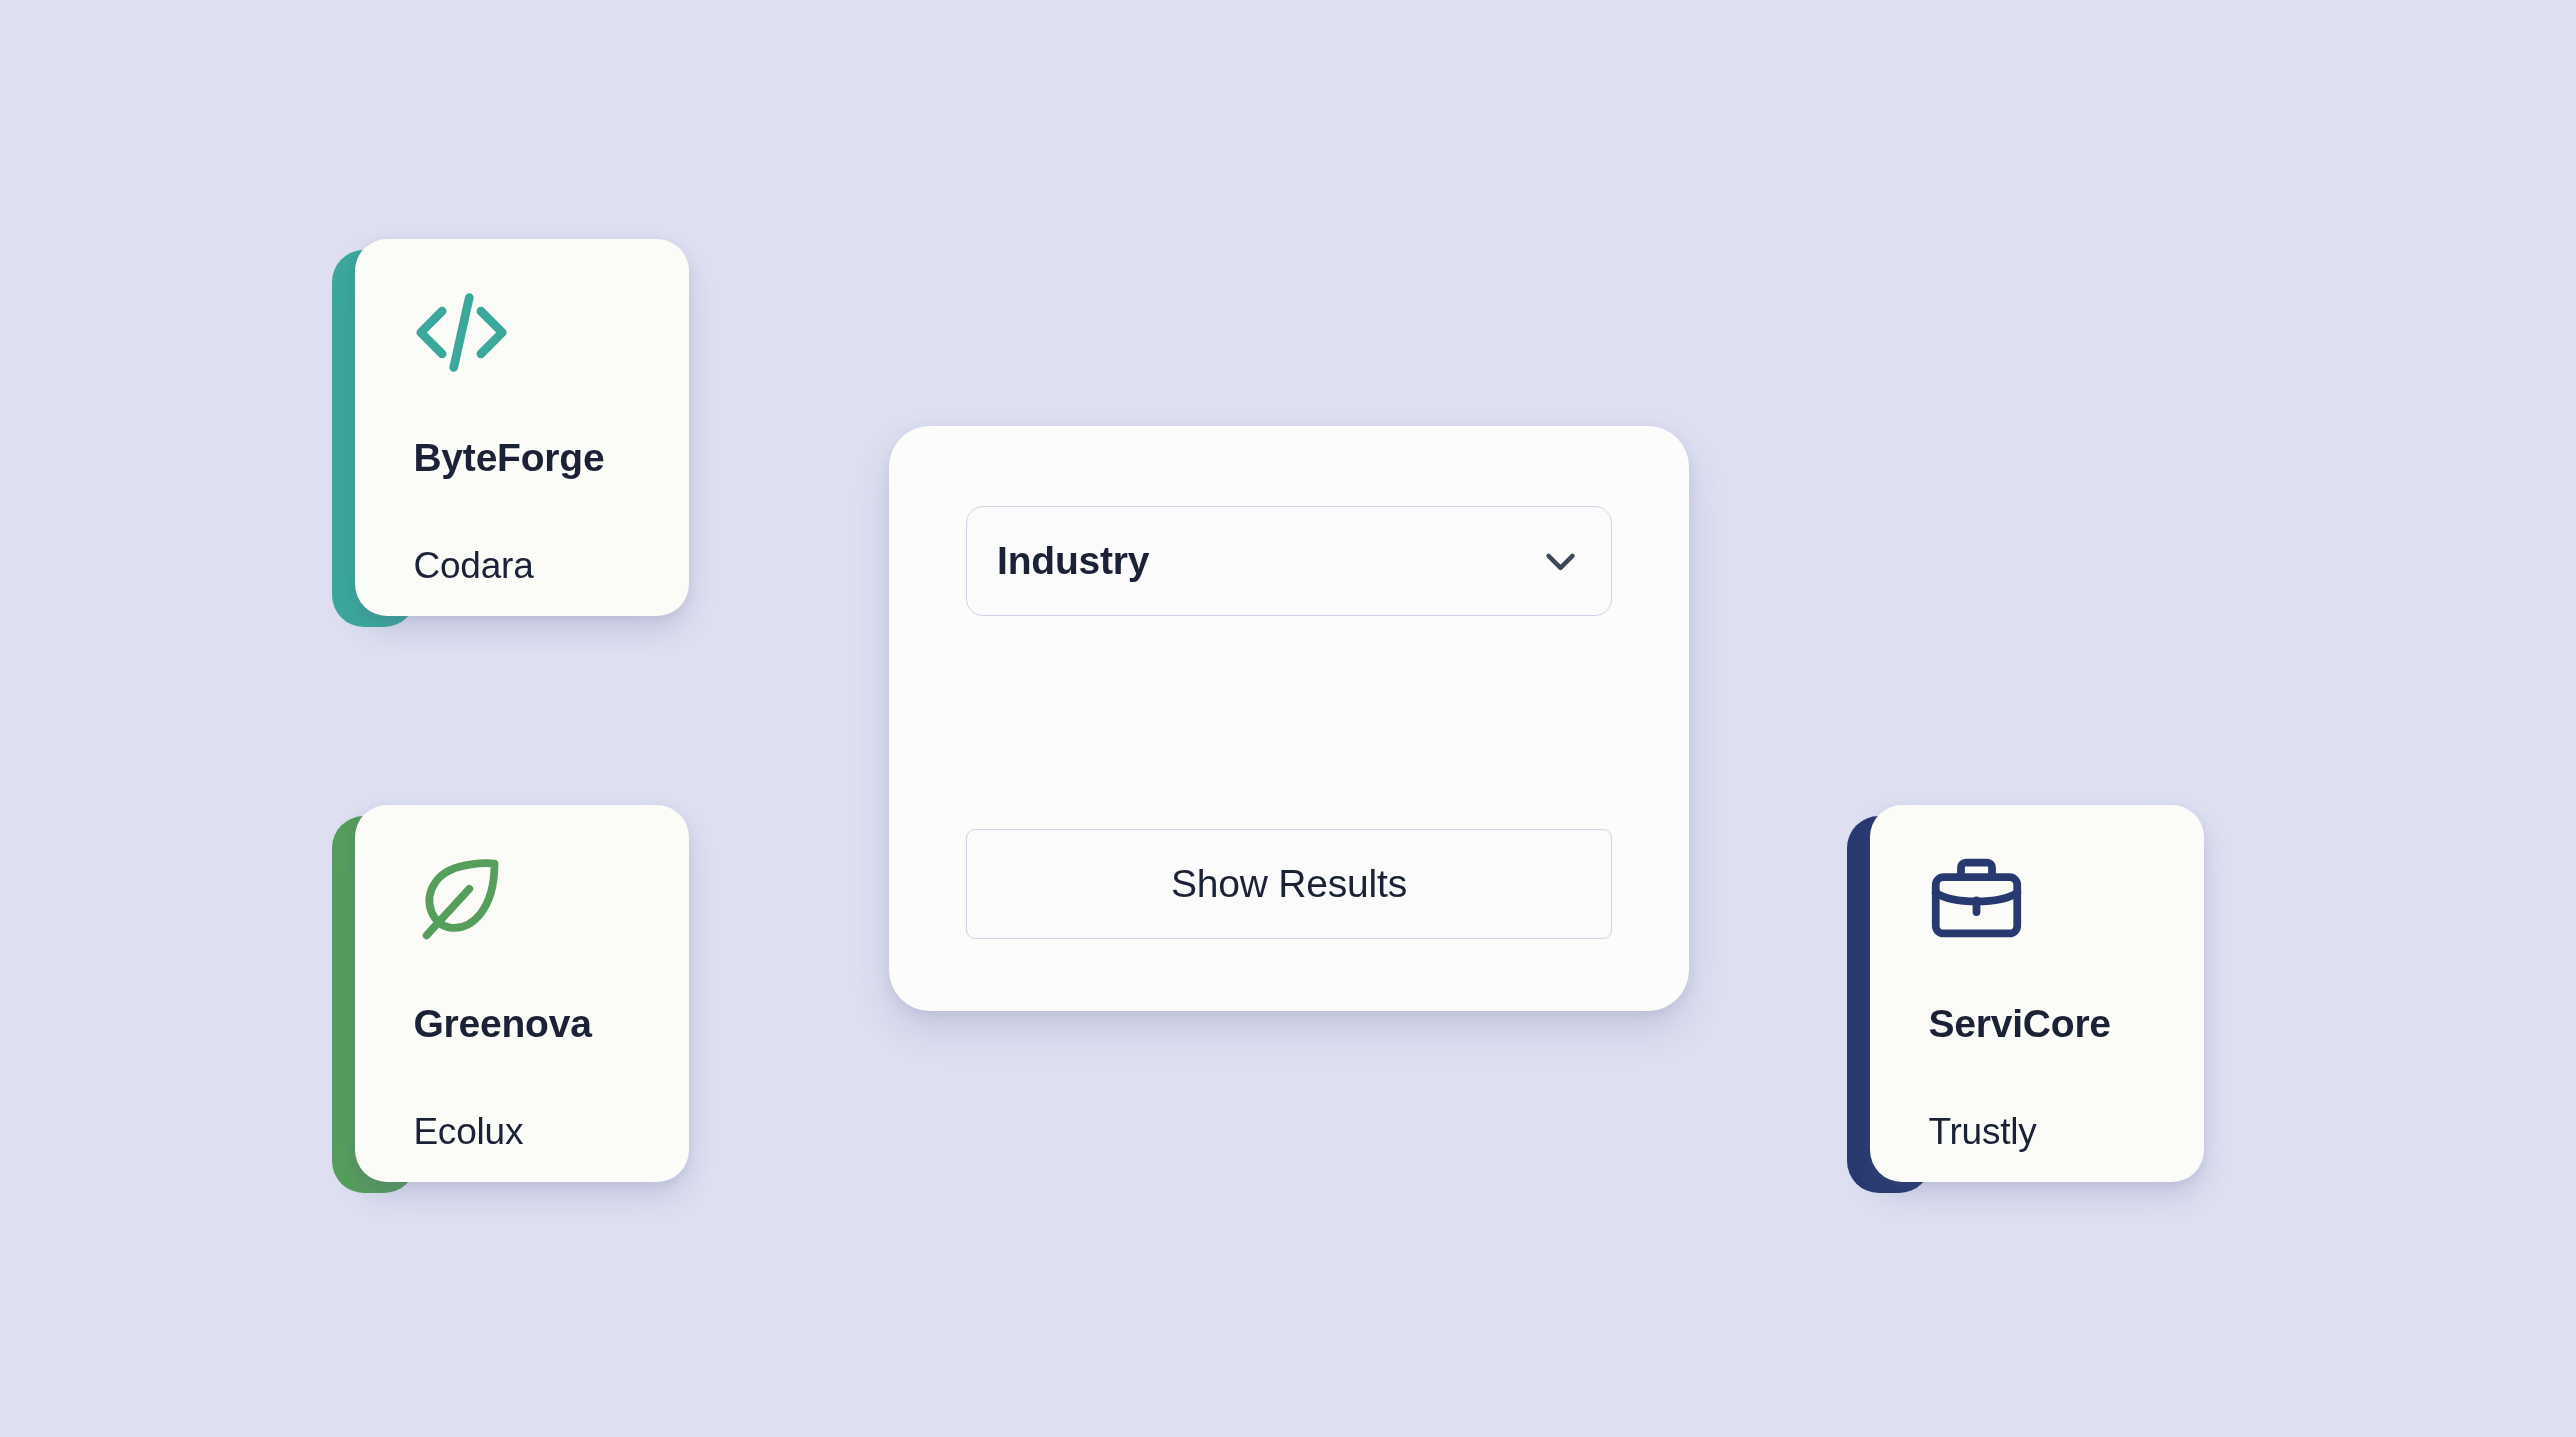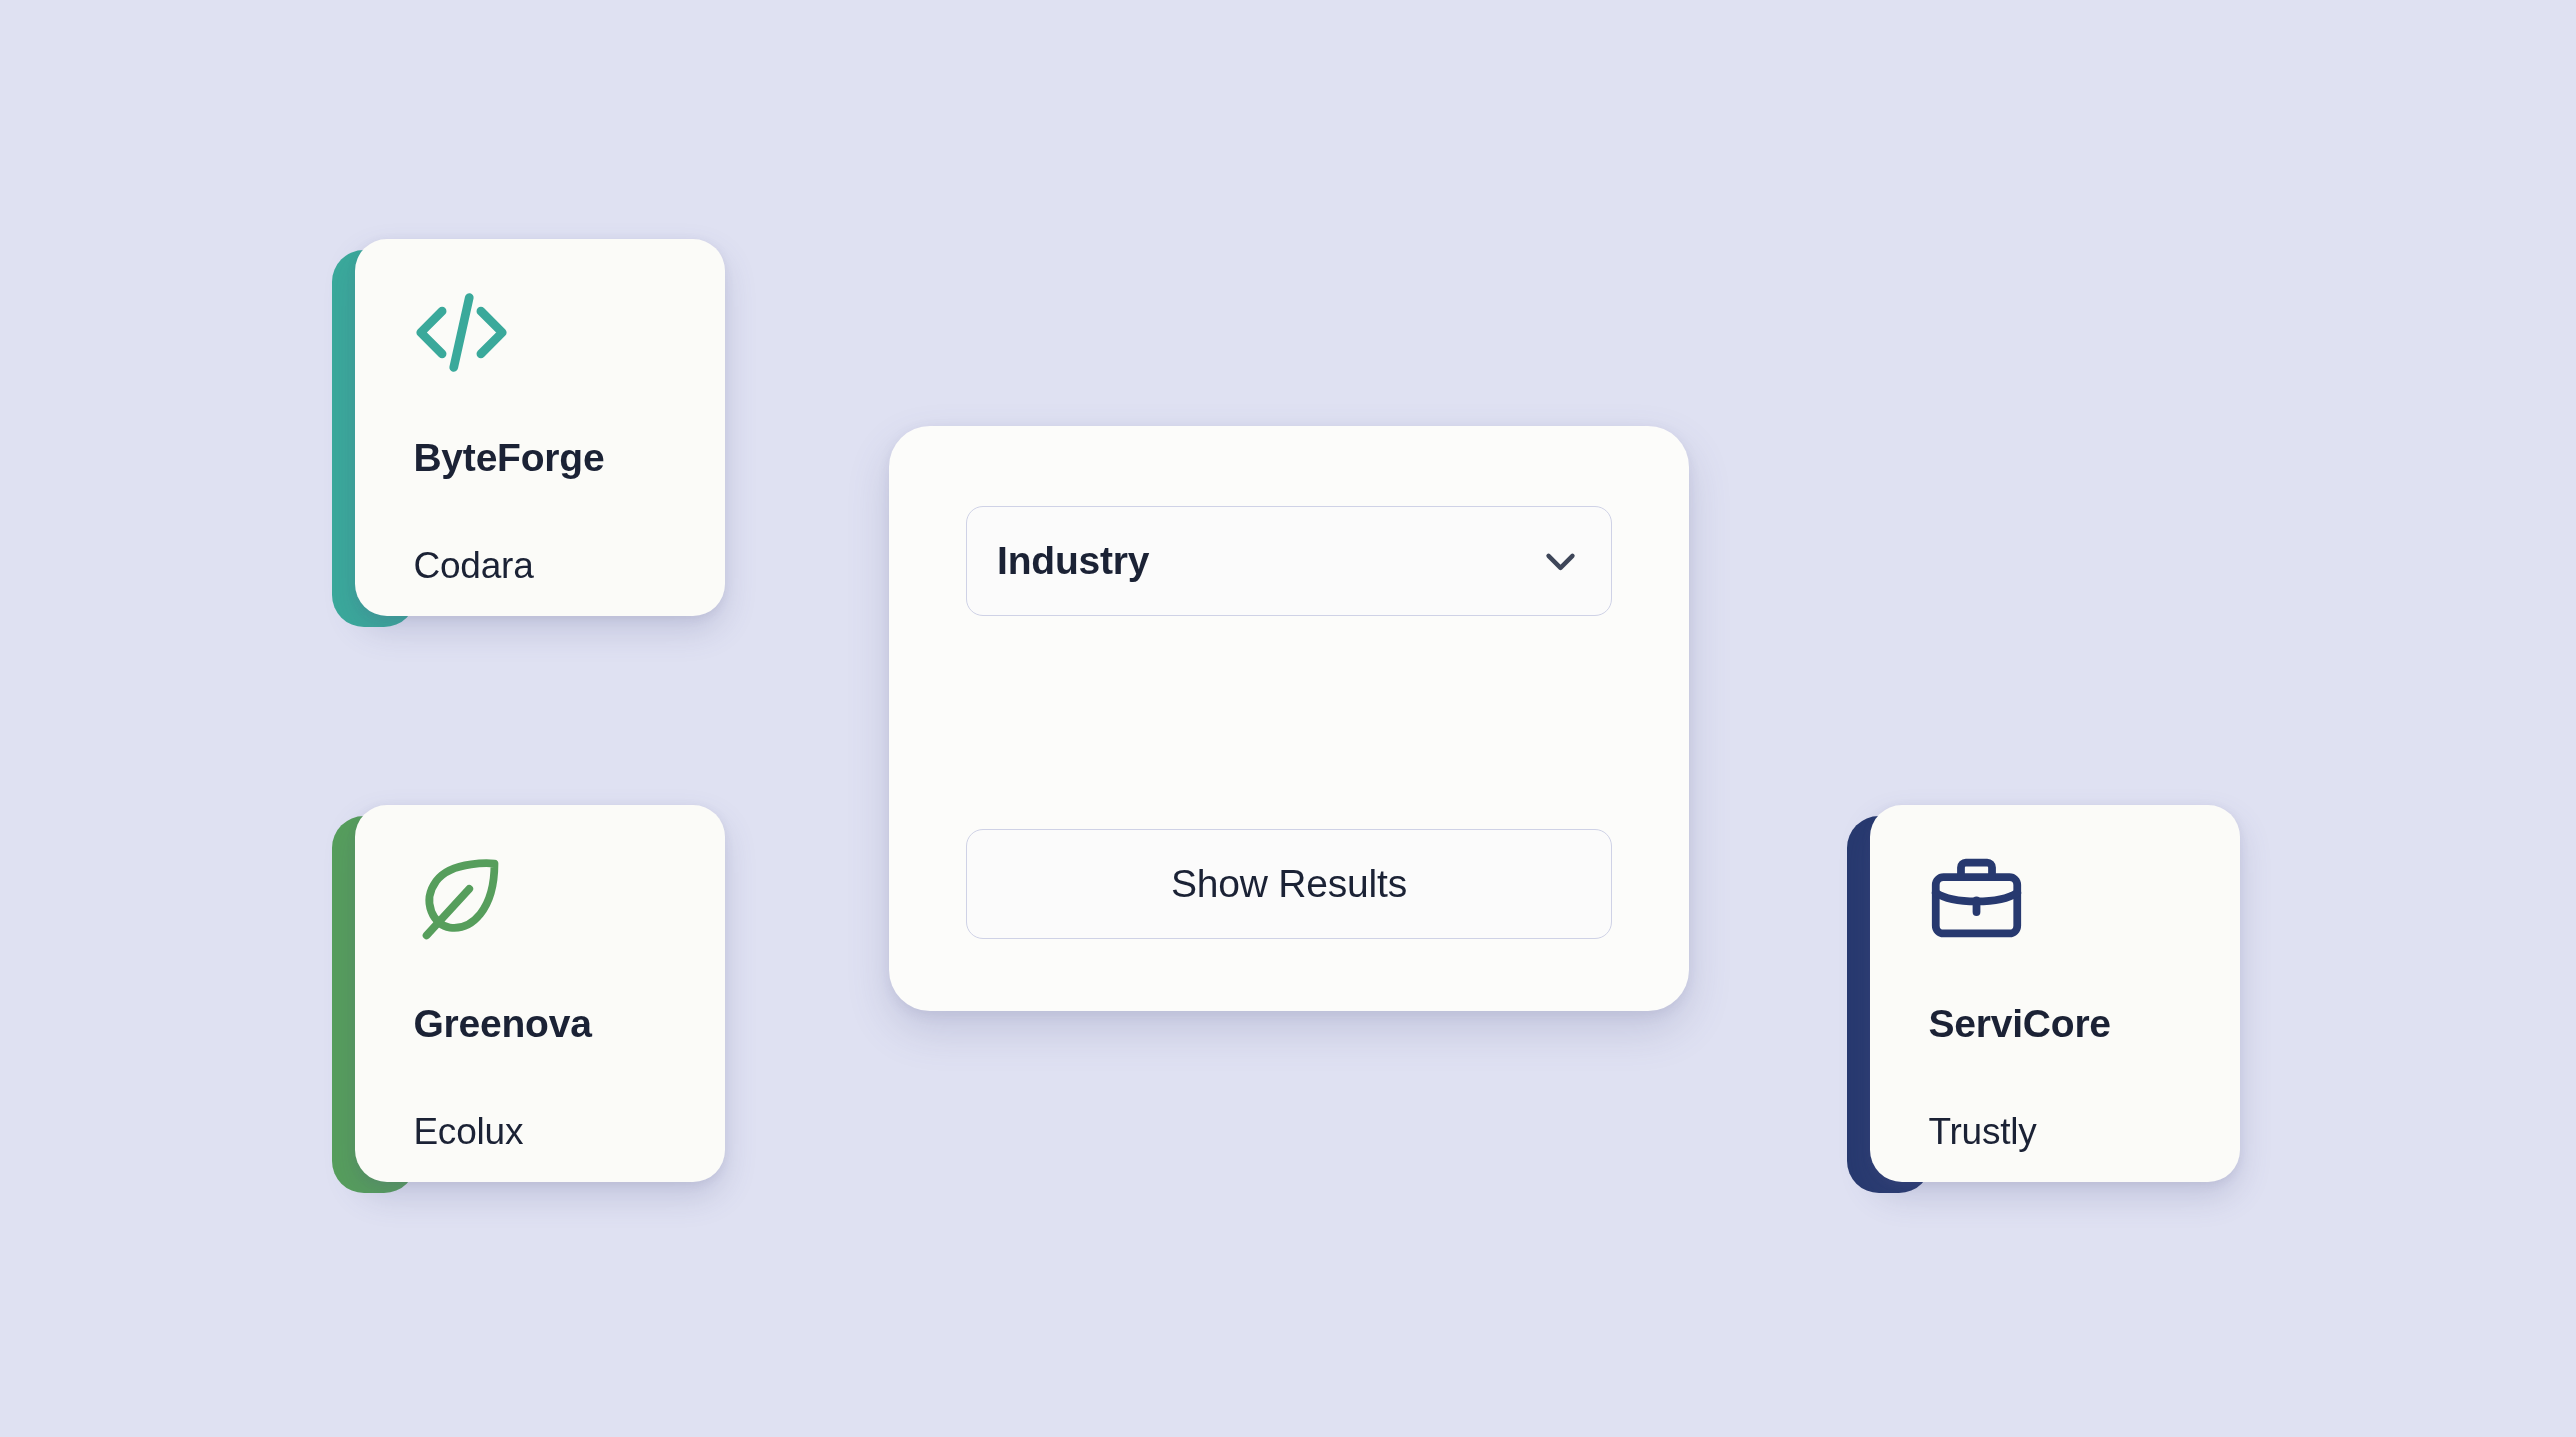--- a/index.html
+++ b/index.html
@@ -19,21 +19,21 @@
   .card-wrap { position:absolute; width:393px; height:388px; }
   .accent {
     position:absolute;
     left:0; top:11.2px;
     width:84px; height:377px;
     border-radius:32px;
   }
   .card {
     position:absolute;
     left:23.4px; top:0;
-    width:370px; height:377px;
+    width:334px; height:377px;
     background:#fbfbf8;
     border-radius:32px;
     box-shadow:0 15px 32px rgba(86,92,140,0.20), 0 2.8px 9.4px rgba(86,92,140,0.10);
   }
   .card-icon {
     position:absolute;
     left:58px; top:45px;
     width:97px; height:97px;
     display:flex; align-items:center; justify-content:center;
   }
@@ -93,21 +93,21 @@
   }
   .chev svg { width:100%; height:100%; display:block; }
   #field-industry { top:80px; }
   #field-audience { top:242px; }
   #show-results-button {
     position:absolute;
     left:77px; top:403px;
     width:646px; height:110px;
     background:#fbfbfb;
     border:1.9px solid #cfd2e6;
-    border-radius:17px;
+    border-radius:9px;
     cursor:pointer;
   }
   #show-results-button .btn-label {
     position:absolute;
     left:0; right:0; top:50%;
     transform:translateY(-50%);
     text-align:center;
     font-size:39px;
     font-weight:400;
     color:#1b2235;

